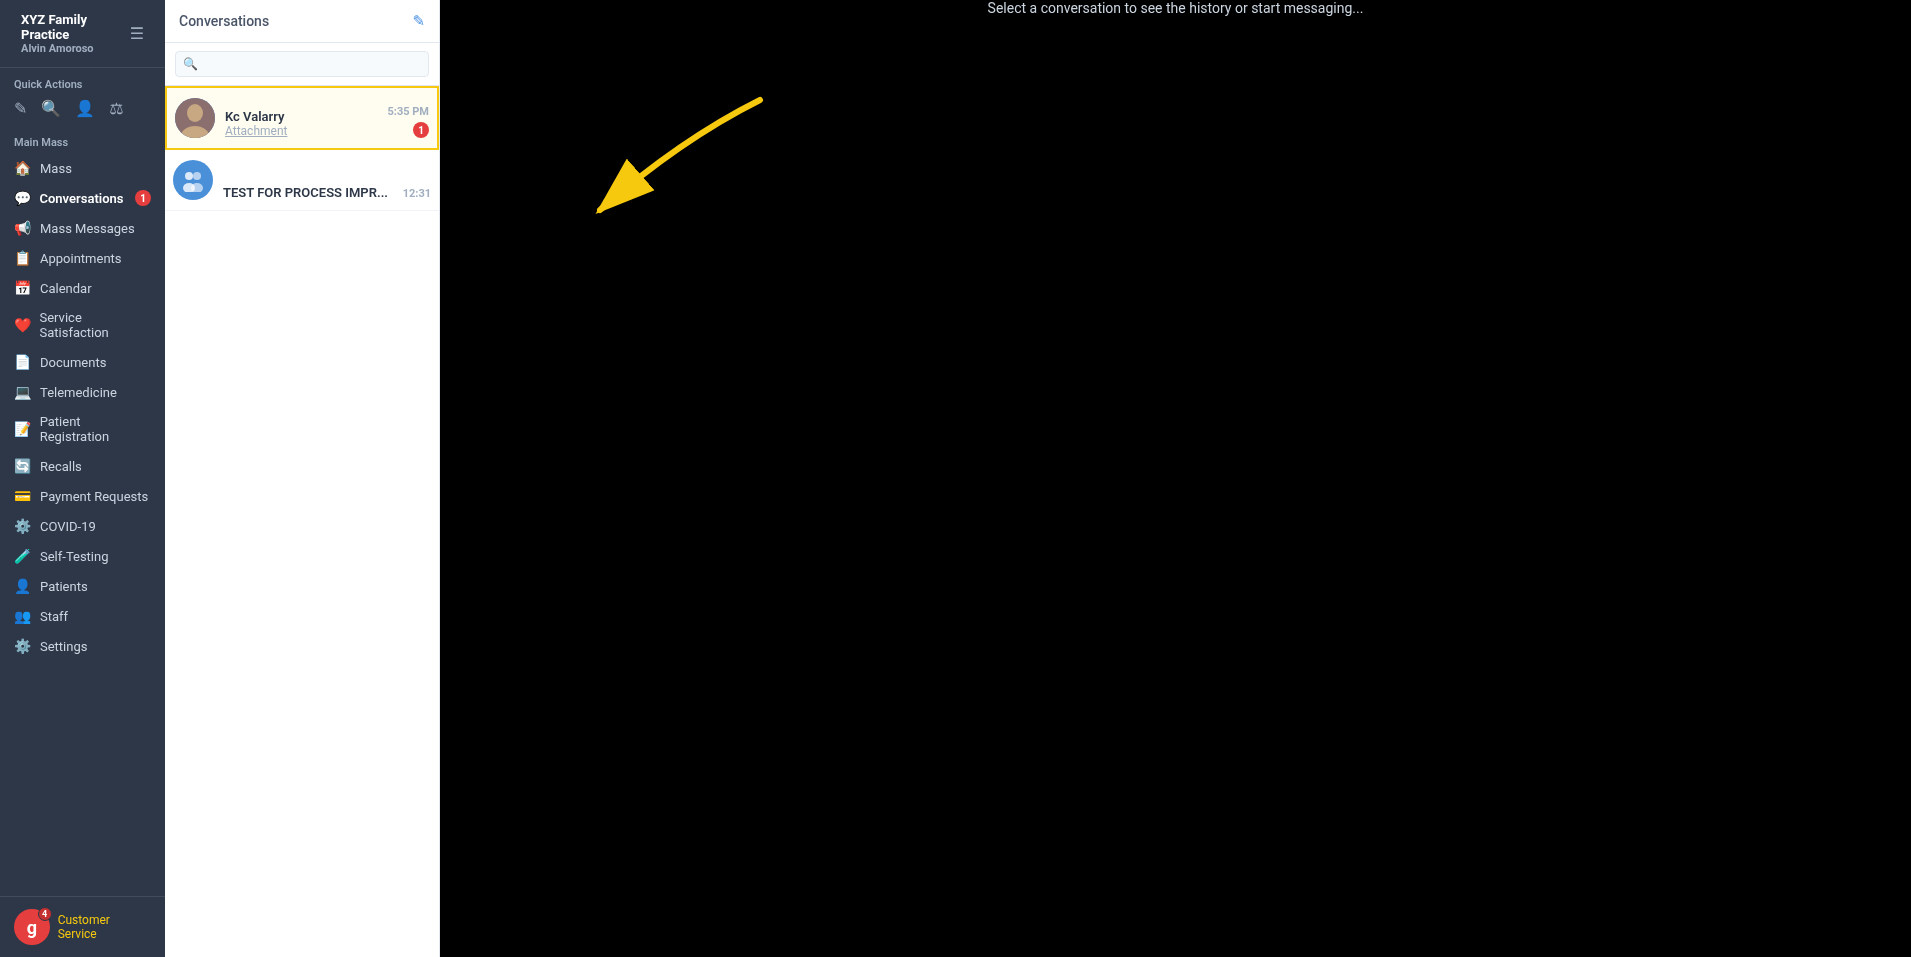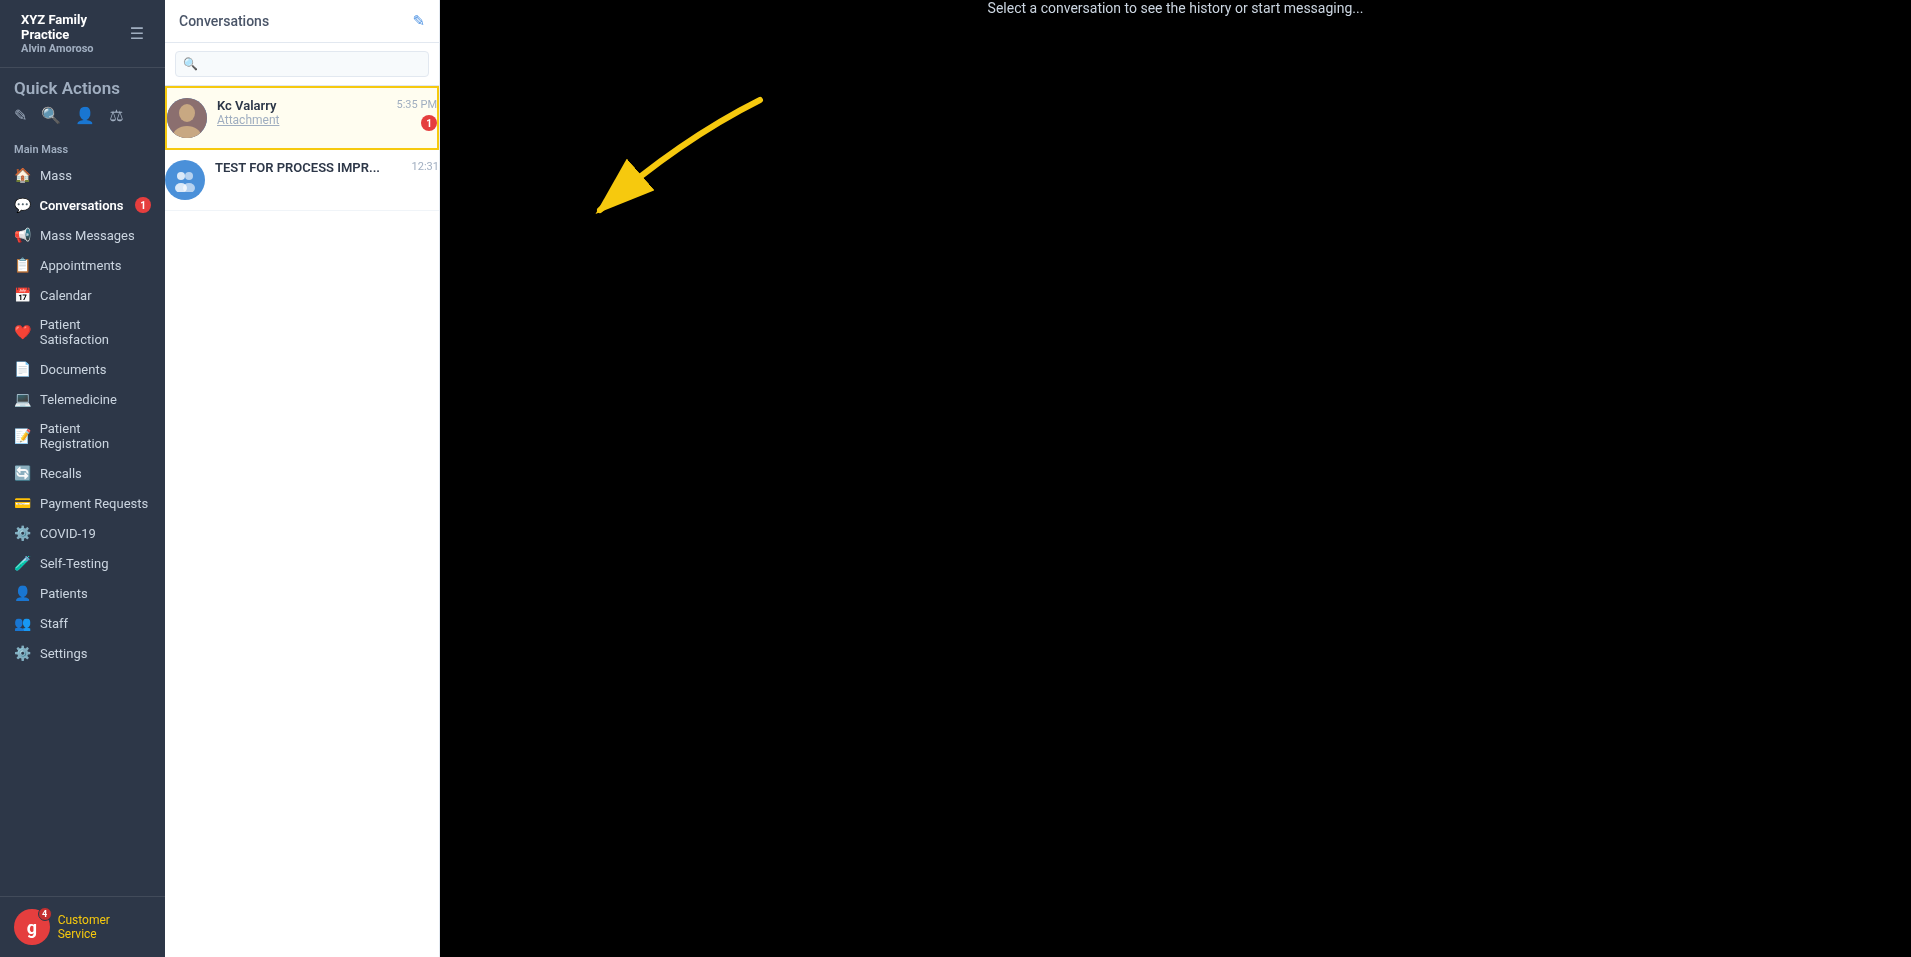--- a/index.html
+++ b/index.html
@@ -22,21 +22,21 @@
       justify-content: space-between;
       border-bottom: 1px solid rgba(255,255,255,0.1);
     }
     .sidebar-brand { display: flex; flex-direction: column; }
     .sidebar-brand-name { font-size: 13px; font-weight: 700; color: #fff; }
     .sidebar-brand-user { font-size: 11px; color: #a0aec0; font-weight: bold; }
     .hamburger-icon { color: #a0aec0; font-size: 16px; cursor: pointer; }
 
     .quick-actions-label {
       padding: 10px 14px 4px;
-      font-size: 17px;
+      font-size: 11px;
       font-weight: 600;
       color: #a0aec0;
       text-transform: none;
     }
     .quick-actions-row {
       display: flex;
       align-items: center;
       padding: 4px 14px 10px;
       gap: 14px;
     }
@@ -166,22 +166,22 @@
       top: 50%;
       transform: translateY(-50%);
       color: #a0aec0;
       font-size: 12px;
     }
 
     .conv-list { flex: 1; overflow-y: auto; }
 
     .conv-item {
       display: flex;
-      align-items: flex-start;
-      padding: 10px 0;
+      align-items: flex-end;
+      padding: 10px 8px;
       cursor: pointer;
       border-bottom: 1px solid #f0f4f8;
       position: relative;
     }
     .conv-item.highlighted {
       border: 2.5px solid #f6c90e;
       background: #fffdf0;
     }
 
     .conv-avatar {
@@ -201,21 +201,21 @@
       display: flex;
       align-items: center;
       justify-content: center;
     }
 
     .conv-info { flex: 1; min-width: 0; }
     .conv-name { font-size: 13px; font-weight: 600; color: #2d3748; white-space: nowrap; overflow: hidden; text-overflow: ellipsis; }
     .conv-last { font-size: 12px; color: #a0aec0; white-space: nowrap; overflow: hidden; text-overflow: ellipsis; text-decoration: underline; }
 
     .conv-meta { display: flex; flex-direction: column; align-items: flex-end; gap: 4px; flex-shrink: 0; }
-    .conv-time { font-size: 11px; color: #a0aec0; }
+    .conv-time { font-size: 11px; color: #a0aec0; font-weight: bold; }
     .conv-unread {
       background: #e53e3e;
       color: #fff;
       font-size: 10px;
       font-weight: 700;
       border-radius: 50%;
       width: 16px;
       height: 16px;
       display: flex;
       align-items: center;
@@ -287,21 +287,21 @@
     <div class="nav-item">
       <span class="nav-icon">📋</span>
       <span>Appointments</span>
     </div>
     <div class="nav-item">
       <span class="nav-icon">📅</span>
       <span>Calendar</span>
     </div>
     <div class="nav-item">
       <span class="nav-icon">❤️</span>
-      <span>Patient Satisfaction</span>
+      <span>Service Satisfaction</span>
     </div>
     <div class="nav-item">
       <span class="nav-icon">📄</span>
       <span>Documents</span>
     </div>
     <div class="nav-item">
       <span class="nav-icon">💻</span>
       <span>Telemedicine</span>
     </div>
     <div class="nav-item">

